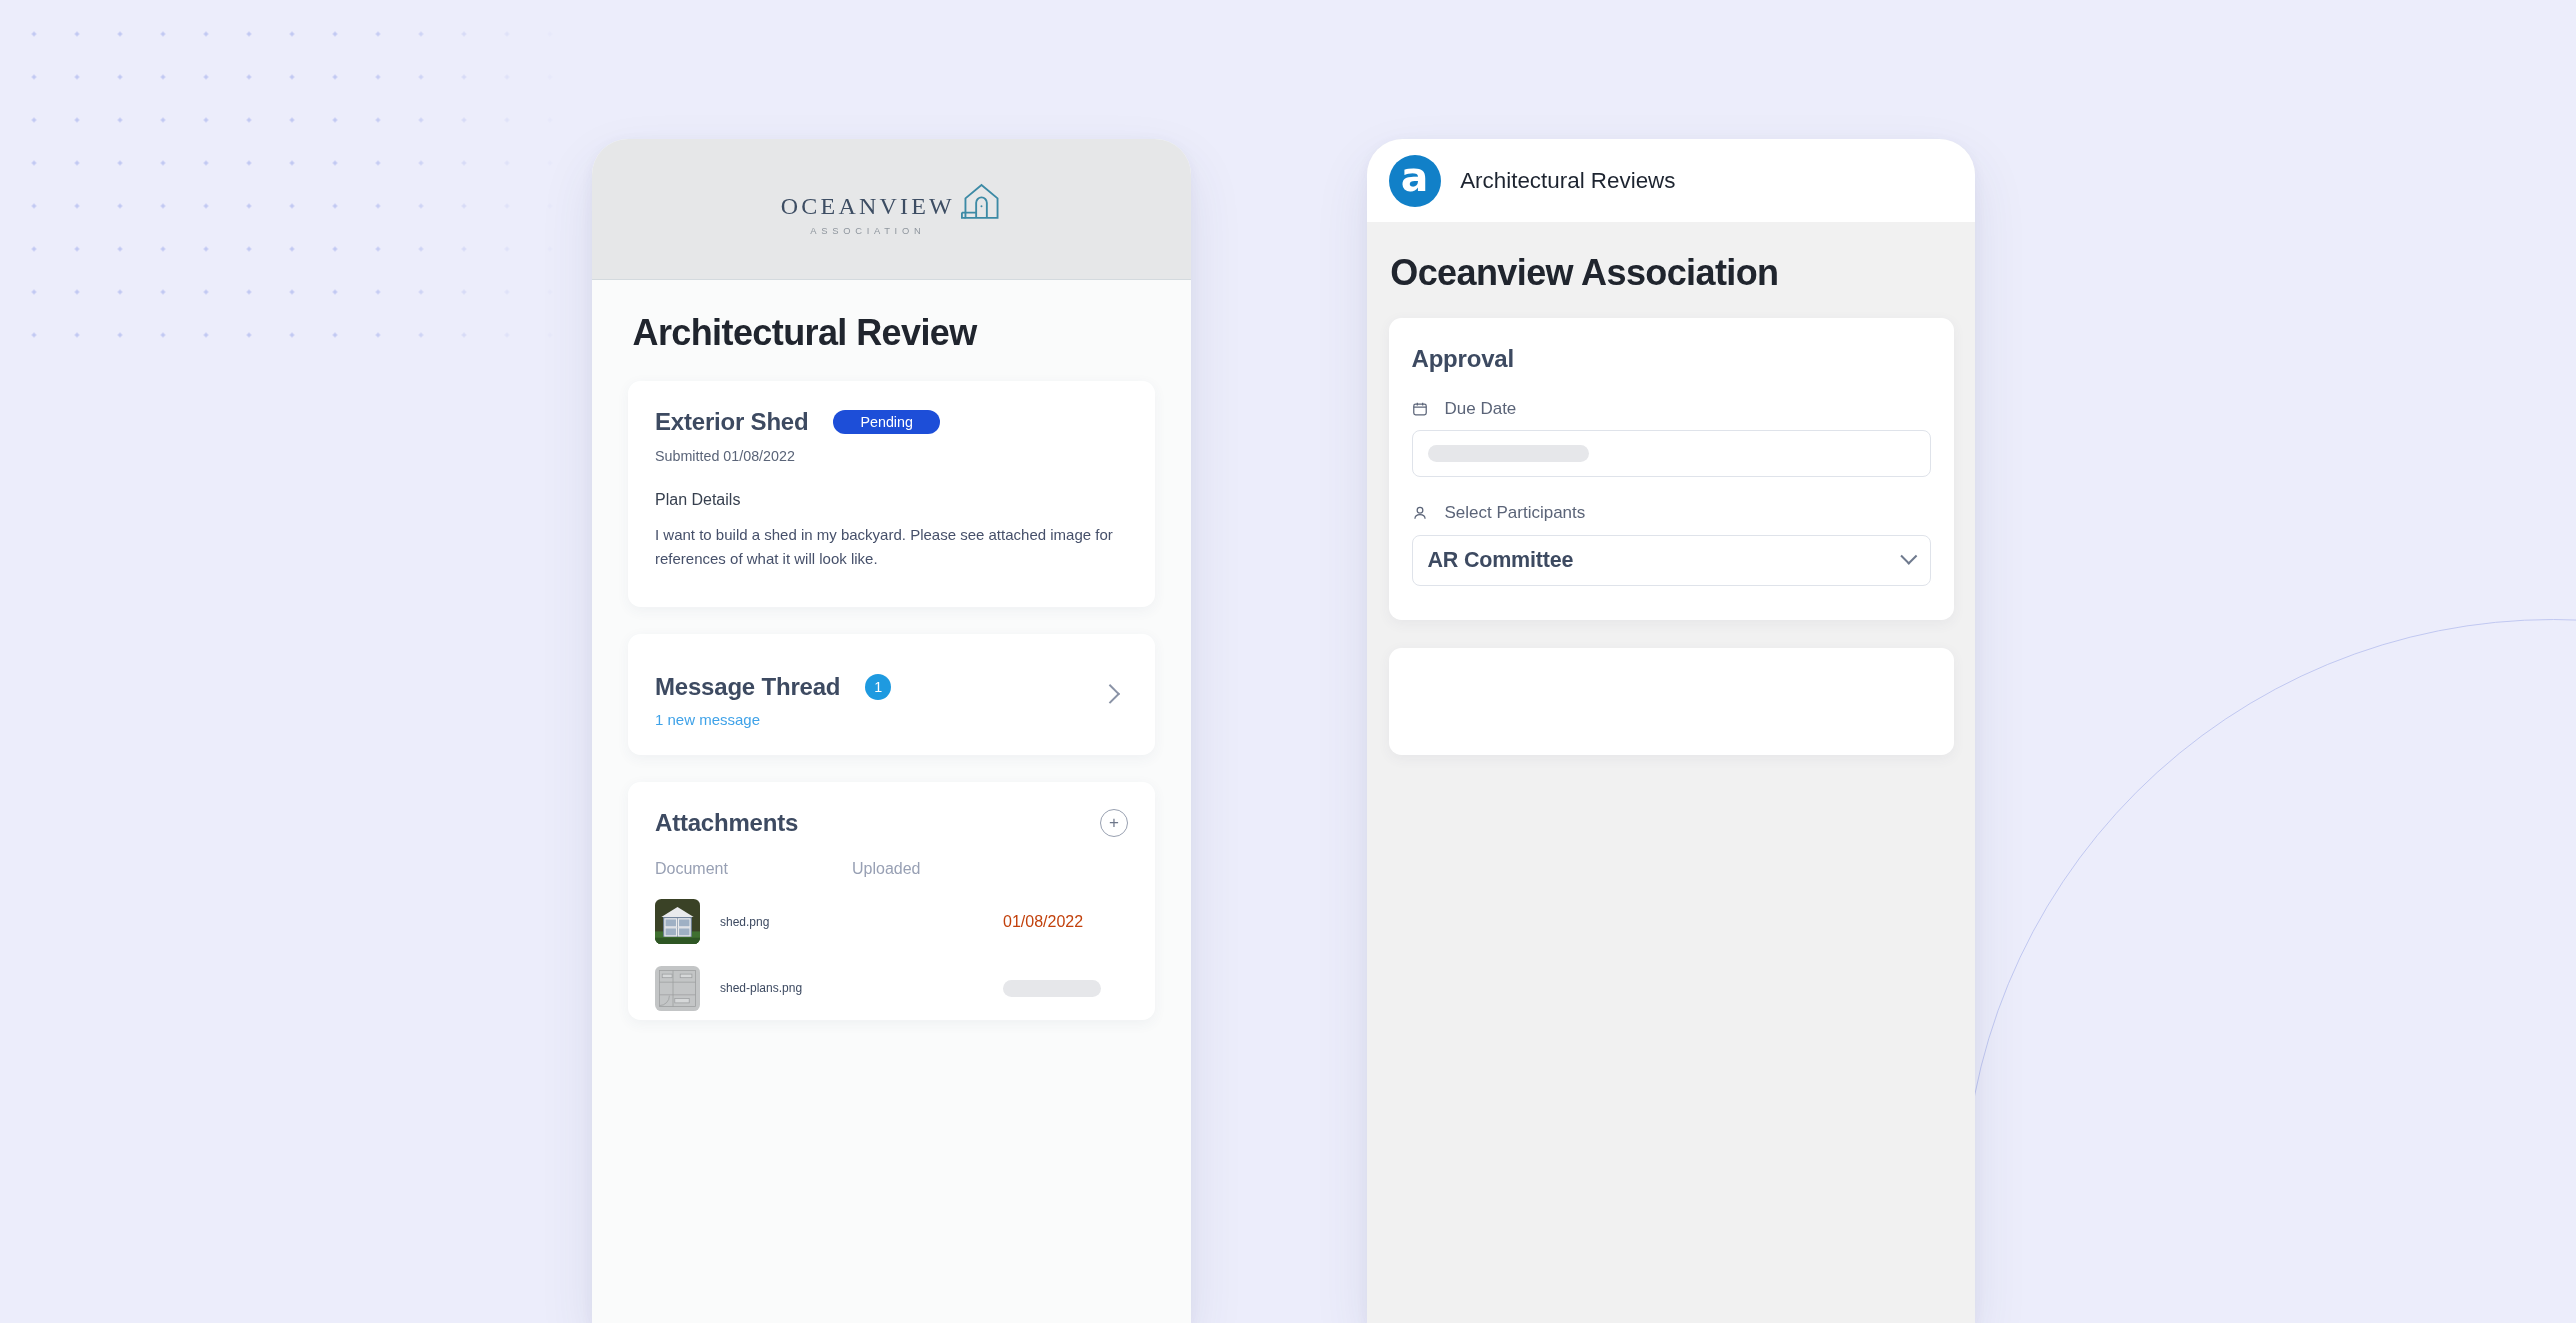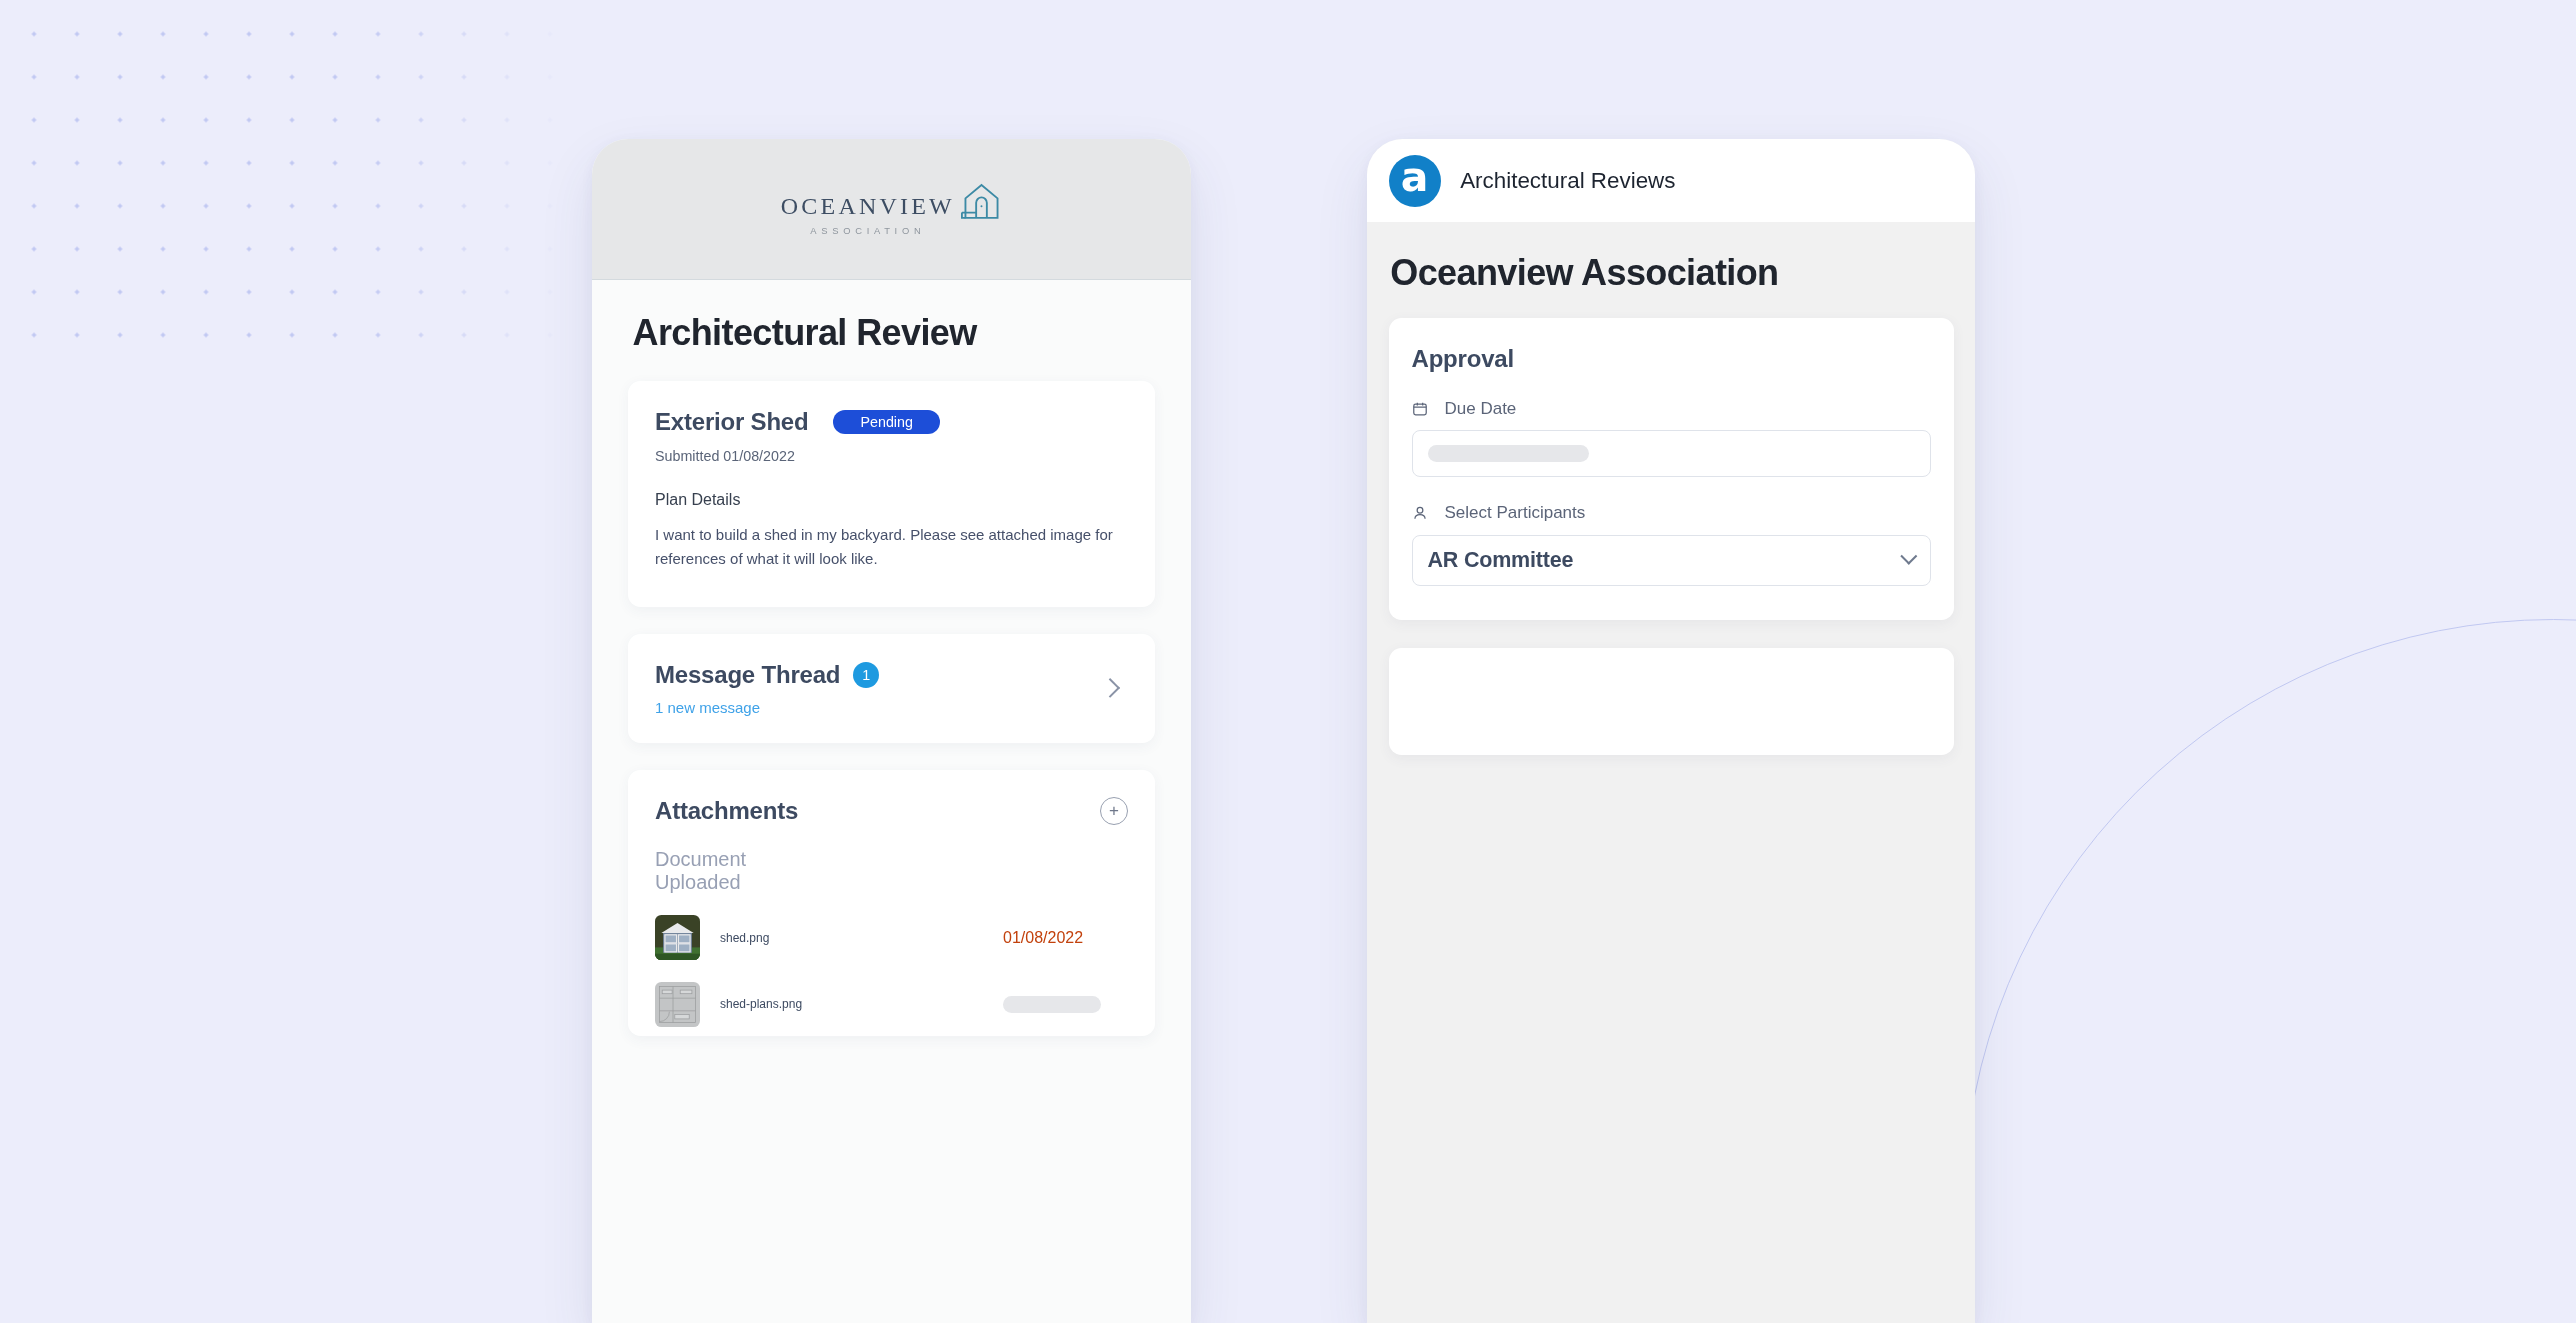--- a/index.html
+++ b/index.html
@@ -76,42 +76,42 @@
   #review-submitted{ font-size:14.3px; color:#5a6478; margin-top:11.6px; }
   #review-section-label{ font-size:16px; color:#37404f; margin-top:27px; }
   #review-body{ font-size:15px; color:#46506a; line-height:1.6; margin-top:14.3px; }
 
   
   #card-thread{
     padding:27px; display:flex; align-items:center; justify-content:space-between;
     min-height:106px;
   }
   .thread-left{ }
-  .thread-head{ display:flex; align-items:center; gap:13px; }
+  .thread-head{ display:flex; align-items:center; gap:25px;margin-top:12px; }
   #thread-title{ font-size:24px; font-weight:bold; color:#3d4a61; letter-spacing:-0.2px; }
   #thread-badge{
     background:#1e9ae0; color:#fff; font-size:14.3px;
     width:26px; height:26px; border-radius:50%;
     display:flex; align-items:center; justify-content:center;
   }
   #thread-sub{ font-size:15px; color:#3fa2e8; margin-top:9.8px; }
   .chevron-right{ width:14.3px; height:14.3px; border-right:2.2px solid #8a93a6;
     border-top:2.2px solid #8a93a6; transform:rotate(45deg); margin-right:10.7px; }
 
   
   #card-attach{ padding:27px 27px 9px 27px; }
   .attach-head{ display:flex; align-items:center; justify-content:space-between; }
   #attach-title{ font-size:24px; font-weight:bold; color:#3d4a61; letter-spacing:-0.2px; }
   #attach-add{
     width:28px; height:28px; border-radius:50%; border:1.4px solid #98a0b0;
     display:flex; align-items:center; justify-content:center;
     color:#6e778a; font-size:17px; line-height:1;
   }
   .attach-table{ width:100%; margin-top:23px; }
-  .attach-hrow{ display:flex; font-size:20px; color:#98a0b4;flex-direction:column; }
+  .attach-hrow{ display:flex; font-size:16px; color:#98a0b4; }
   .col-doc{ width:197px; }
   .attach-row{ display:flex; align-items:center; margin-top:21.5px; }
   .thumb{ width:45px; height:45px; border-radius:6.3px; flex:0 0 45px; overflow:hidden; }
   .attach-name{ font-size:12px; color:#3d4a61; margin-left:20px; width:auto; }
   .attach-date{ font-size:16px; color:#c2410c; margin-left:auto; width:125px; }
   .attach-date.skeleton{
     background:#e6e7ea; border-radius:9px; height:17px; width:98px; margin-right:27px;
   }
 
   

